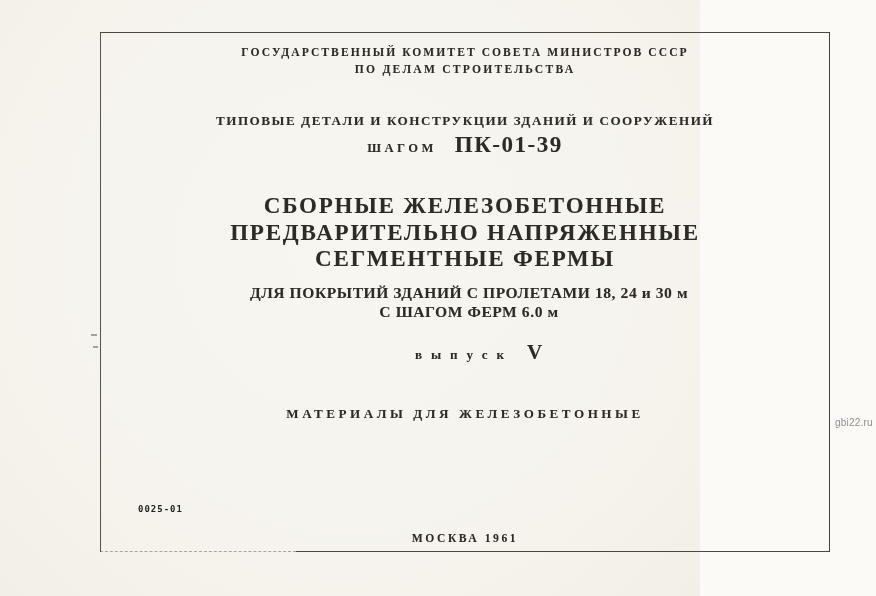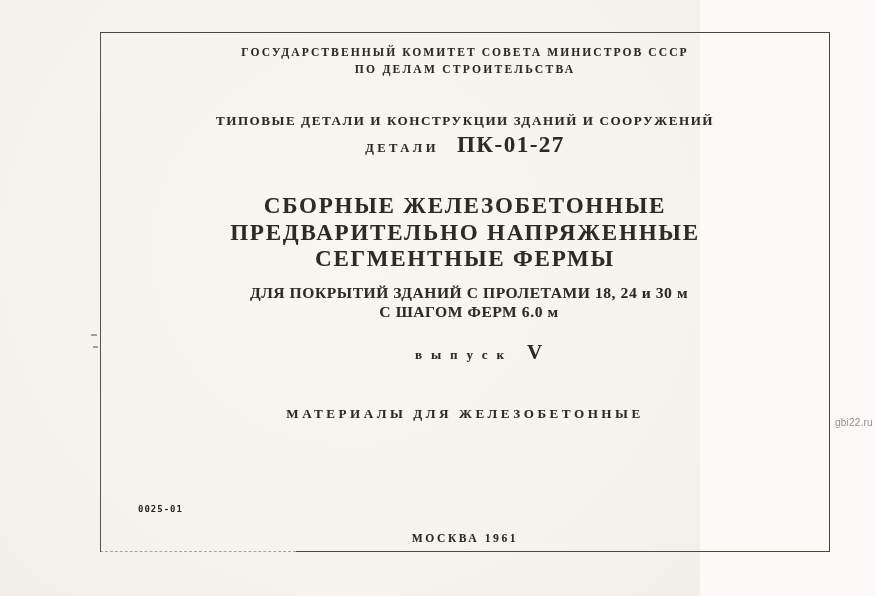--- a/index.html
+++ b/index.html
@@ -96,22 +96,22 @@
   <div class="bottom-line-right"></div>
   <div class="tick tick-1"></div>
   <div class="tick tick-2"></div>
 
   <div class="line org-line-1">ГОСУДАРСТВЕННЫЙ КОМИТЕТ СОВЕТА МИНИСТРОВ СССР</div>
   <div class="line category">ТИПОВЫЕ ДЕТАЛИ И КОНСТРУКЦИИ ЗДАНИЙ И СООРУЖЕНИЙ</div>
 
   <div class="line org-line-2">ПО ДЕЛАМ СТРОИТЕЛЬСТВА</div>
 
   <div class="line series-row">
-    <span class="series-label">ДЕТАЛИ</span>
-    <span class="series-code">ПК-01-27</span>
+    <span class="series-label">ШАГОМ</span>
+    <span class="series-code">ПК-01-39</span>
   </div>
 
   <div class="line title-block">
     <div>СБОРНЫЕ ЖЕЛЕЗОБЕТОННЫЕ</div>
     <div>ПРЕДВАРИТЕЛЬНО НАПРЯЖЕННЫЕ</div>
     <div>СЕГМЕНТНЫЕ ФЕРМЫ</div>
   </div>
 
   <div class="line subtitle-block">
     <div>ДЛЯ ПОКРЫТИЙ ЗДАНИЙ С ПРОЛЕТАМИ 18, 24 и 30 м</div>

